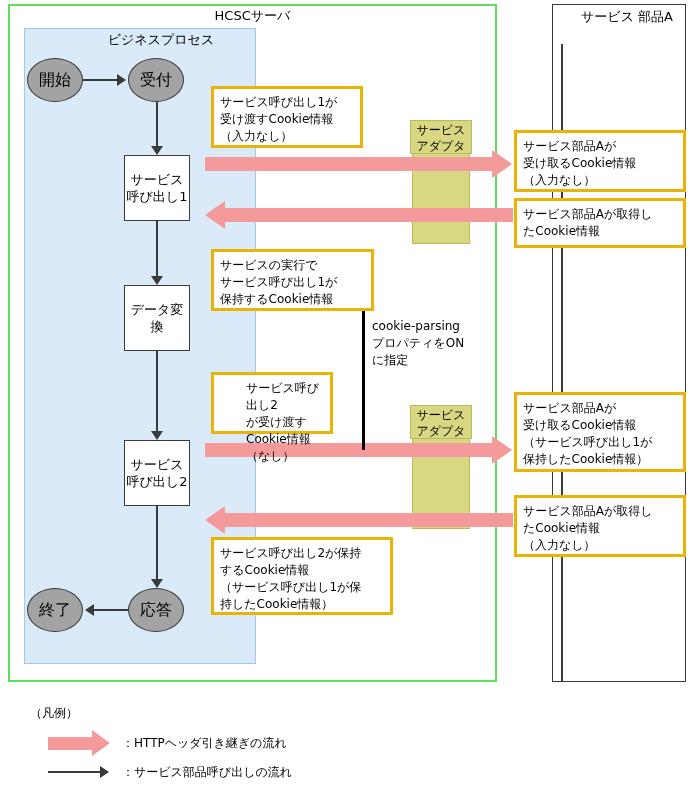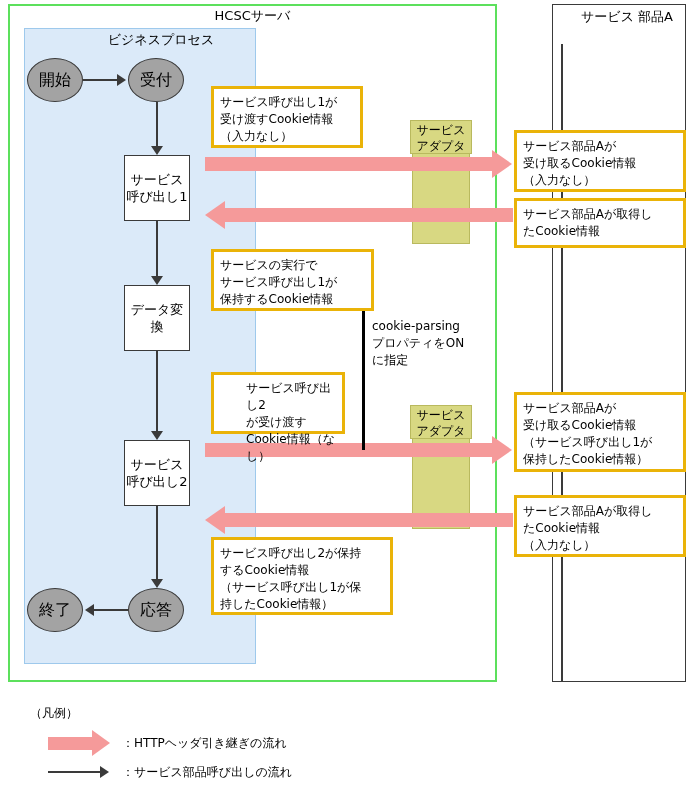--- a/index.html
+++ b/index.html
@@ -181,21 +181,21 @@
 に指定</div>
 
 <div class="abs note" style="left:211px;top:86px;width:152px;height:62px;">サービス呼び出し1が
 受け渡すCookie情報
 （入力なし）</div>
 
 <div class="abs note" style="left:211px;top:249px;width:163px;height:62px;">サービスの実行で
 サービス呼び出し1が
 保持するCookie情報</div>
 
-<div class="abs note" style="left:211px;top:372px;width:134px;height:62px;padding-left:32px;">サービス呼び出し2
+<div class="abs note" style="left:211px;top:372px;width:122px;height:62px;padding-left:32px;">サービス呼び出し2
 が受け渡す
 Cookie情報（なし）</div>
 
 <div class="abs note" style="left:211px;top:537px;width:182px;height:78px;">サービス呼び出し2が保持
 するCookie情報
 （サービス呼び出し1が保
 持したCookie情報）</div>
 
 <div class="abs note" style="left:514px;top:130px;width:172px;height:62px;">サービス部品Aが
 受け取るCookie情報

